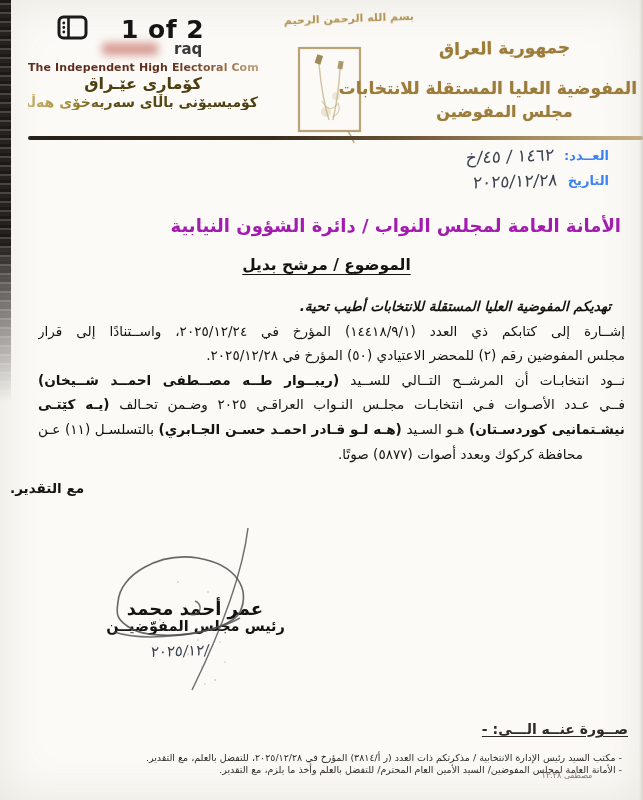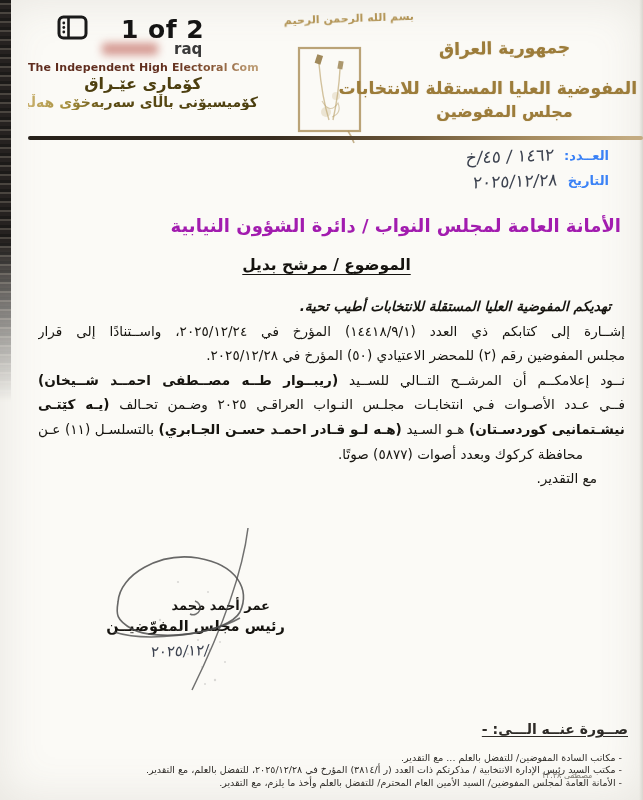--- a/index.html
+++ b/index.html
@@ -64,25 +64,25 @@
     font-size:15.5px;font-weight:bold;}
   .subject span{text-decoration:underline;text-underline-offset:4px;}
   .body-txt{position:absolute;left:38px;right:18px;top:294px;direction:rtl;
     font-size:13.6px;line-height:24.6px;color:#16140f;}
   .line{white-space:nowrap;}
   .jst{text-align:justify;text-align-last:justify;white-space:normal;overflow:hidden;max-height:25px;}
   .ral{text-align:right;}
   .greet{padding-right:14px;font-weight:bold;font-style:italic;}
   .lastline{padding-right:42px;}
   .b{font-weight:bold;}
-  .closing{margin-top:0;text-align:right;font-weight:normal;position:relative;left:-28px;}
+  .closing{margin-top:10px;text-align:left;font-weight:bold;position:relative;left:-28px;}
   
   .sig-wrap{position:absolute;left:70px;top:522px;width:250px;height:180px;}
-  .sig-name{position:absolute;left:50px;top:76px;width:150px;
-    font-size:13px;font-weight:bold;direction:rtl;}
+  .sig-name{position:absolute;left:50px;top:76px;width:150px;text-align:center;
+    font-size:18px;font-weight:bold;direction:rtl;}
   .sig-title{position:absolute;left:18px;top:96px;width:215px;text-align:center;
     font-size:14.5px;font-weight:bold;direction:rtl;}
   .sig-date{position:absolute;left:35px;top:120px;width:150px;text-align:center;
     font-size:15px;direction:ltr;}
   .sig-ink{position:absolute;left:20px;top:0;pointer-events:none;}
   
   .footer{position:absolute;left:30px;right:15px;top:723px;direction:rtl;text-align:right;
     color:#2e2b27;font-size:9.5px;line-height:12.6px;}
   .cc-head{font-size:14px;font-weight:bold;text-decoration:underline;
     text-underline-offset:2px;margin-bottom:16px;}
@@ -157,21 +157,21 @@
 
 <div class="to-line">الأمانة العامة لمجلس النواب / دائرة الشؤون النيابية</div>
 <div class="subject">
   <span>الموضوع / مرشح بديل</span>
 </div>
 
 <div class="body-txt">
   <div class="line ral greet">تهديكم المفوضية العليا المستقلة للانتخابات أطيب تحية.</div>
   <div class="line jst">إشــارة إلى كتابكم ذي العدد (١٤٤١٨/٩/١) المؤرخ في ٢٠٢٥/١٢/٢٤، واســتنادًا إلى قرار</div>
   <div class="line ral">مجلس المفوضين رقم (٢) للمحضر الاعتيادي (٥٠) المؤرخ في ٢٠٢٥/١٢/٢٨.</div>
-  <div class="line jst"><span>نــود إعلامكــم أن المرشــح التــالي للســيد </span><span class="b">(ريبــوار طــه مصــطفى احمــد شــيخان)</span></div>
+  <div class="line jst"><span>نــود انتخابـات أن المرشــح التــالي للســيد </span><span class="b">(ريبــوار طــه مصــطفى احمــد شــيخان)</span></div>
   <div class="line jst"><span>فــي عـدد الأصـوات فـي انتخابـات مجلـس النـواب العراقـي ٢٠٢٥ وضـمن تحـالف </span><span class="b">(يـه كێتـى</span></div>
   <div class="line jst"><span class="b">نيشـتمانيى كوردسـتان)</span><span> هـو السـيد </span><span class="b">(هـه لـو قـادر احمـد حسـن الجـابري)</span><span> بالتسلسـل (١١) عـن</span></div>
   <div class="line ral lastline">محافظة كركوك وبعدد أصوات (٥٨٧٧) صوتًا.</div>
   <div class="closing">مع التقدير.</div>
 </div>
 
 <div class="sig-wrap">
   <div class="sig-name">عمر أحمد محمد</div>
   <div class="sig-title">رئيس مجلس المفوّضيــن</div>
   <div class="sig-date hand">٢٠٢٥/١٢/</div>
@@ -194,17 +194,16 @@
         <circle cx="118" cy="70" r="1"></circle>
           <circle cx="130" cy="120" r="1"></circle>
           <circle cx="115" cy="162" r="1"></circle>
       </g>
     </svg>
   </div>
 </div>
 
 <div class="footer">
   <div class="cc-head">صــورة عنــه الـــى: -</div>
-  <div class="cc-item">- مكاتب السادة المفوضين/ للتفضل بالعلم ... مع التقدير.</div>
   <div class="cc-item">- مكتب السيد رئيس الإدارة الانتخابية / مذكرتكم ذات العدد (ر أ/٣٨١٤) المؤرخ في ٢٠٢٥/١٢/٢٨، للتفضل بالعلم، مع التقدير.</div>
   <div class="cc-item">- الأمانة العامة لمجلس المفوضين/ السيد الأمين العام المحترم/ للتفضل بالعلم وأخذ ما يلزم، مع التقدير.</div>
 </div>
 <div class="typist">مصطفى ١٢.٢٨</div>
 
 </body></html>

